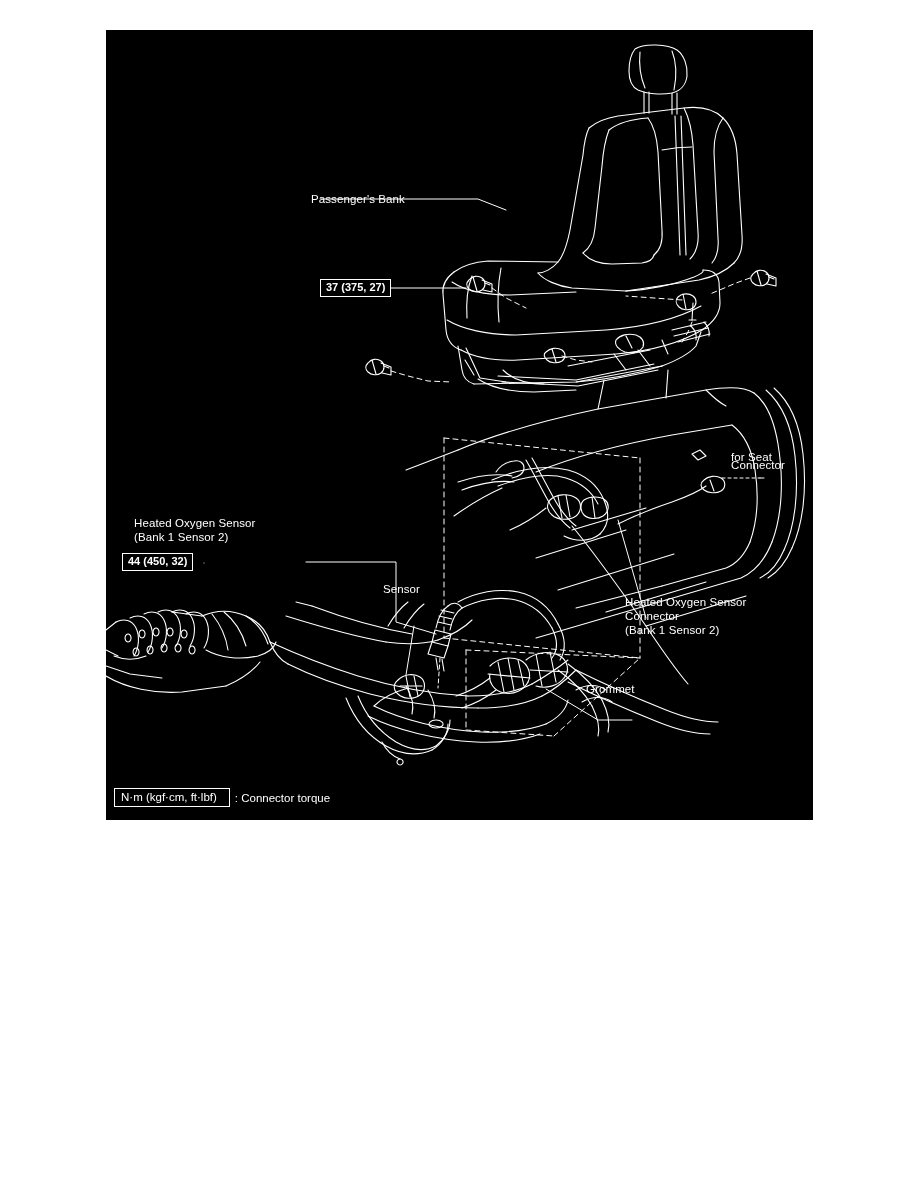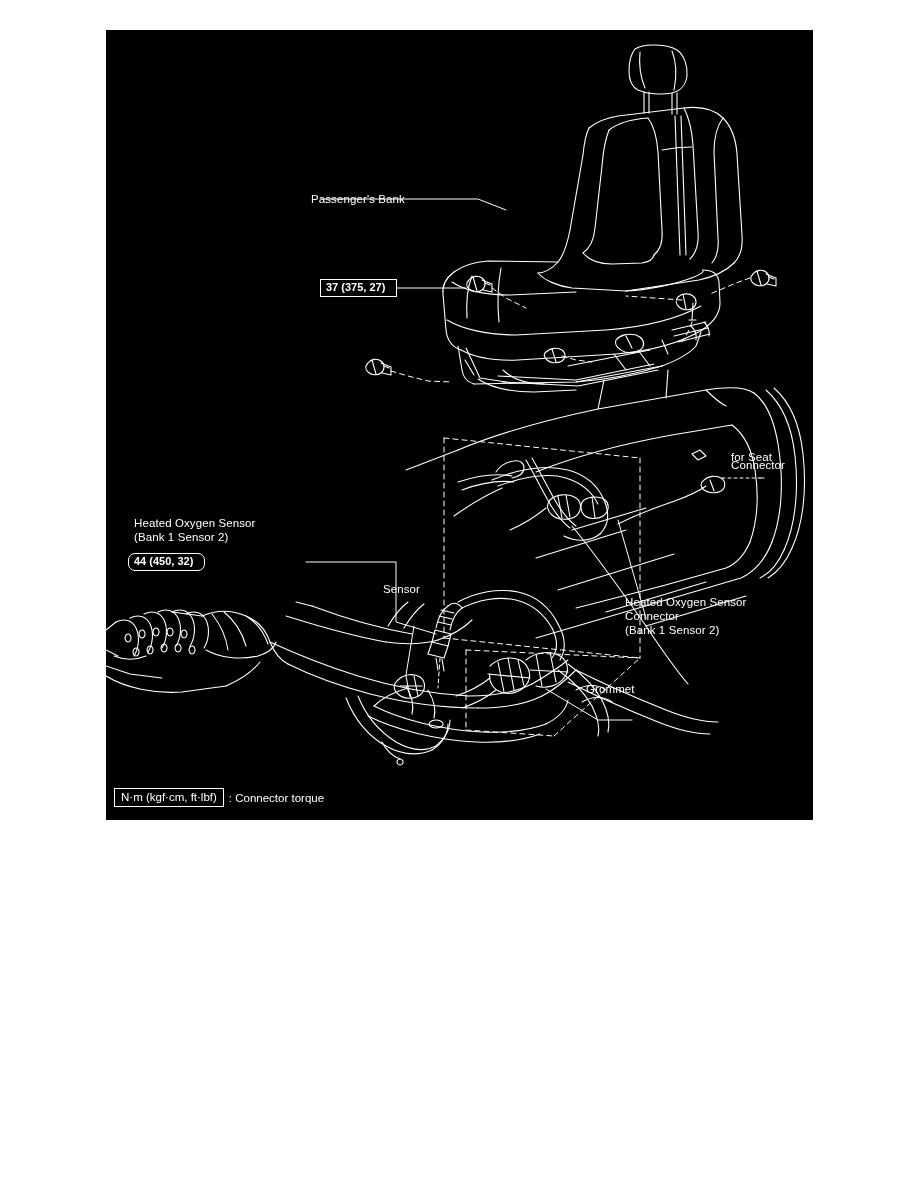--- a/index.html
+++ b/index.html
@@ -46,33 +46,33 @@
     letter-spacing: 0.1px;
   }
   .torque-box {
     position: absolute;
     border: 1px solid #ffffff;
     color: #ffffff;
     font-family: "Liberation Sans", sans-serif;
     font-size: 11px;
     font-weight: bold;
     line-height: 13px;
-    padding: 1px 11px 2px 5px;
+    padding: 1px 5px 2px 5px;
     white-space: pre;
     background: #000000;
   }
   .legend-row {
     position: absolute;
     display: flex;
     align-items: center;
     color: #ffffff;
   }
   .legend-box {
     border: 1px solid #ffffff;
-    padding: 1px 6px 2px 6px;
+    padding: 1px 12px 2px 6px;
     font-size: 11.5px;
     line-height: 14px;
     white-space: pre;
     background: #000000;
   }
   .legend-text {
     font-size: 11.5px;
     line-height: 14px;
     margin-left: 5px;
     white-space: pre;
@@ -436,21 +436,21 @@
     <div class="lbl" style="left:205px; top:162px;">Passenger's Bank</div>
 
     <div class="torque-box" style="left:214px; top:249px;">37 (375, 27)</div>
 
     <div class="lbl" style="left:625px; top:428px;">Connector</div>
     <div class="lbl" style="left:625px; top:420px;">for Seat</div>
 
     <div class="lbl" style="left:28px; top:486px;">Heated Oxygen Sensor</div>
     <div class="lbl" style="left:28px; top:500px;">(Bank 1 Sensor 2)</div>
 
-    <div class="torque-box" style="left:22px; top:523px;border-radius:7px;">44 (450, 32)</div>
+    <div class="torque-box" style="left:16px; top:523px;">44 (450, 32)</div>
 
     <div class="lbl" style="left:277px; top:552px;">Sensor</div>
 
     <div class="lbl" style="left:519px; top:565px;">Heated Oxygen Sensor</div>
     <div class="lbl" style="left:519px; top:579px;">Connector</div>
     <div class="lbl" style="left:519px; top:593px;">(Bank 1 Sensor 2)</div>
 
     <div class="lbl" style="left:448px; top:652px;padding-left:32px;">Grommet</div>
 
     <div class="legend-row" style="left:8px; top:758px;">

